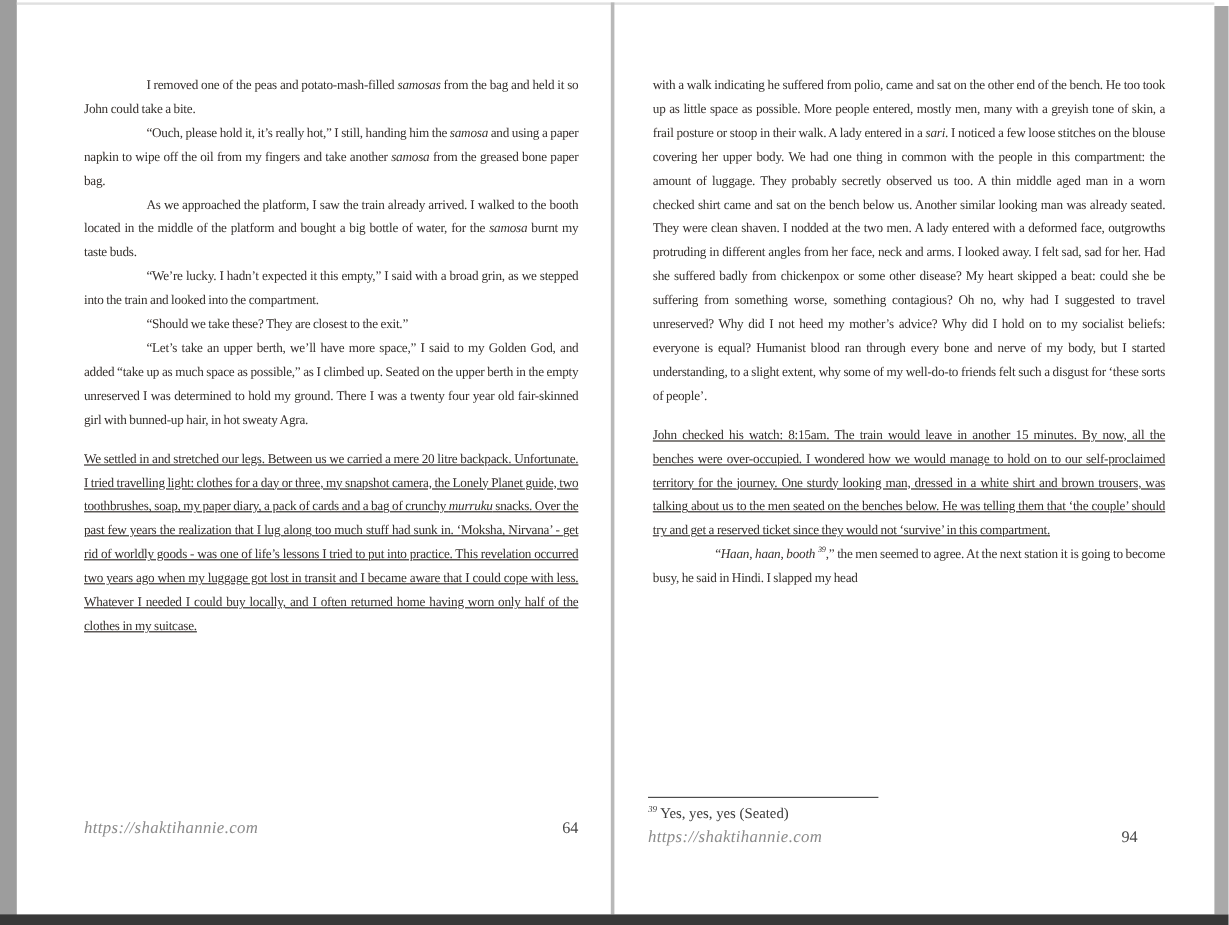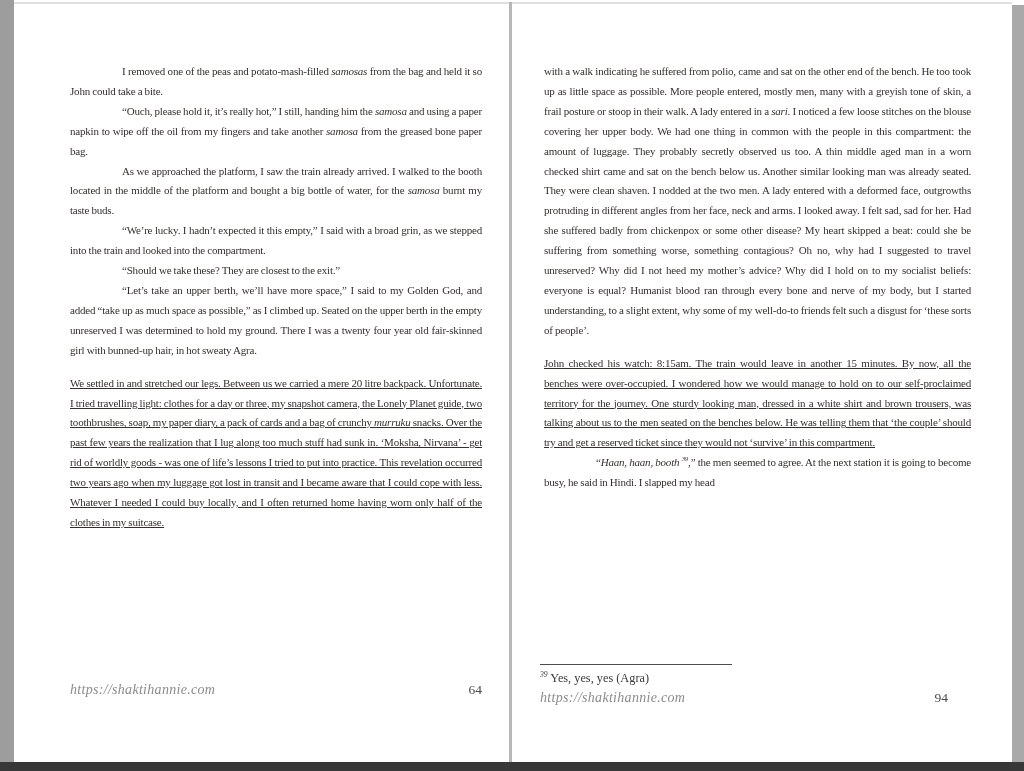--- a/index.html
+++ b/index.html
@@ -111,21 +111,21 @@
   </div>
 
   <div class="page page-right">
     <div class="text-block">
         <p class="para"><span>with a walk indicating he suffered from polio, came and sat on the other end of the bench. He too took up as little space as possible. More people entered, mostly men, many with a greyish tone of skin, a frail posture or stoop in their walk. A lady entered in a </span><span class="it">sari</span><span>. I noticed a few loose stitches on the blouse covering her upper body. We had one thing in common with the people in this compartment: the amount of luggage. They probably secretly observed us too. A thin middle aged man in a worn checked shirt came and sat on the bench below us. Another similar looking man was already seated. They were clean shaven. I nodded at the two men. A lady entered with a deformed face, outgrowths protruding in different angles from her face, neck and arms. I looked away. I felt sad, sad for her. Had she suffered badly from chickenpox or some other disease? My heart skipped a beat: could she be suffering from something worse, something contagious? Oh no, why had I suggested to travel unreserved? Why did I not heed my mother’s advice? Why did I hold on to my socialist beliefs: everyone is equal? Humanist blood ran through every bone and nerve of my body, but I started understanding, to a slight extent, why some of my well-do-to friends felt such a disgust for ‘these sorts of people’.</span></p>
         <p class="para gap"><span>John checked his watch: 8:15am. The train would leave in another 15 minutes. By now, all the benches were over-occupied. I wondered how we would manage to hold on to our self-proclaimed territory for the journey. One sturdy looking man, dressed in a white shirt and brown trousers, was talking about us to the men seated on the benches below. He was telling them that ‘the couple’ should try and get a reserved ticket since they would not ‘survive’ in this compartment.</span></p>
         <p class="para indent"><span>“</span><span class="it">Haan, haan, booth</span><span> </span><sup>39</sup><span>,” the men seemed to agree. At the next station it is going to become busy, he said in Hindi. I slapped my head</span></p>
       </div>
     <div class="footnote">
       <div class="footnote-rule"></div>
-      <div class="footnote-text"><sup>39</sup><span> Yes, yes, yes (Agra)</span></div>
+      <div class="footnote-text"><sup>39</sup><span> Yes, yes, yes (Seated)</span></div>
     </div>
     <div class="footer-row right">
       <span class="url">https://shaktihannie.com</span>
       <span class="pagenum">94</span>
     </div>
   </div>
 
   <div class="edge-bottom"></div>
 </div>
 

